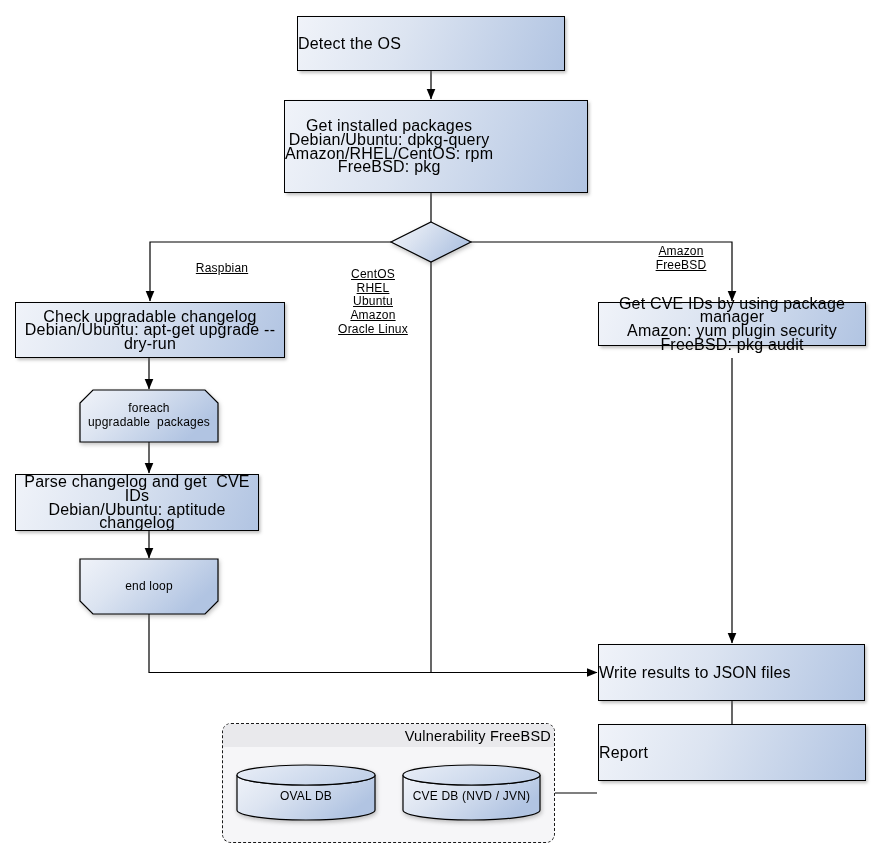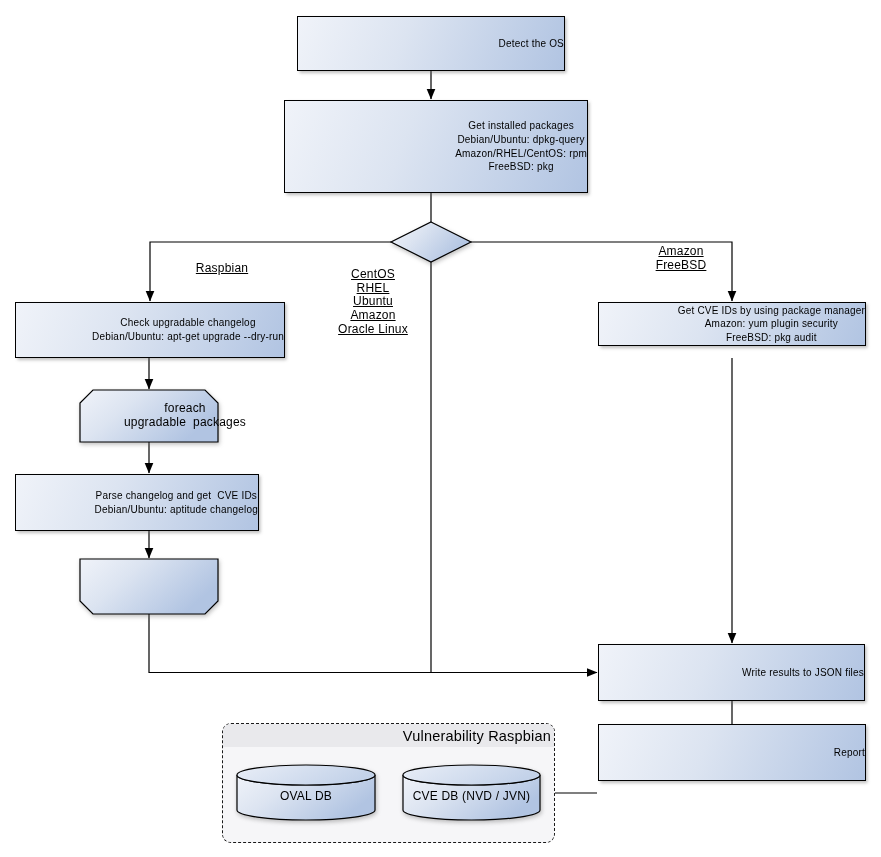--- a/index.html
+++ b/index.html
@@ -6,22 +6,22 @@
   .canvas{
     position:relative;width:881px;height:857px;background:#ffffff;
     font-family:"Liberation Sans", sans-serif;color:#000;overflow:hidden;
   }
   .layer-svg{position:absolute;left:0;top:0;z-index:1;}
   .rect-node{
     position:absolute;box-sizing:border-box;z-index:2;
     border:1px solid #000;
     background:linear-gradient(112deg,#f0f3f9 0%,#dce4f1 40%,#b1c4e2 100%);
     box-shadow:1.5px 2px 3px rgba(110,110,110,0.45);
-    display:flex;align-items:center;justify-content:flex-end;
-    text-align:center;font-size:10px;line-height:13.6px;letter-spacing:0.2px;
+    display:flex;align-items:center;justify-content:flex-start;
+    text-align:center;font-size:16px;line-height:13.6px;letter-spacing:0.2px;
     white-space:pre-wrap;
   }
   .shape-text{
     position:absolute;z-index:2;display:flex;align-items:center;justify-content:center;
     text-align:center;font-size:12px;line-height:13.6px;letter-spacing:0.2px;white-space:pre-wrap;
   }
   .edge-label{
     position:absolute;z-index:2;text-align:center;
     font-size:12px;line-height:13.7px;letter-spacing:0.2px;white-space:pre-wrap;text-decoration:underline;
   }
@@ -39,21 +39,21 @@
   }
   .shadowed{filter:drop-shadow(1.5px 2px 2px rgba(110,110,110,0.45));}
 </style>
 </head>
 <body>
 
 <div class="canvas">
 
   <div class="db-container">
     <div class="db-header">
-      <span>Vulnerability Raspbian</span>
+      <span>Vulnerability FreeBSD</span>
     </div>
   </div>
 
   <svg class="layer-svg" width="881" height="857" viewBox="0 0 881 857">
     <defs>
       <linearGradient id="nodeGrad" x1="0" y1="0" x2="1" y2="0.45">
         <stop offset="0" stop-color="#f0f3f9"></stop>
         <stop offset="0.4" stop-color="#dce4f1"></stop>
         <stop offset="1" stop-color="#b1c4e2"></stop>
       </linearGradient>
@@ -124,23 +124,24 @@
   </div>
 
   <div class="rect-node" style="left:598px;top:644px;width:267px;height:57px;">
     <span>Write results to JSON files</span>
   </div>
 
   <div class="rect-node" style="left:598px;top:724px;width:268px;height:57px;">
     <span>Report</span>
   </div>
 
-  <div class="shape-text" style="left:80px;top:390px;width:138px;height:52px;padding-left:36px;">foreach
+  <div class="shape-text" style="left:80px;top:390px;width:138px;height:52px;">foreach
 upgradable  packages</div>
 
+  <div class="shape-text" style="left:80px;top:559px;width:138px;height:55px;">end loop</div>
 
   <div class="shape-text" style="left:237px;top:777px;width:138px;height:40px;">OVAL DB</div>
 
   <div class="shape-text" style="left:403px;top:777px;width:137px;height:40px;">CVE DB (NVD / JVN)</div>
 
   <div class="edge-label" style="left:182px;top:262px;width:80px;">Raspbian</div>
 
   <div class="edge-label" style="left:328px;top:268px;width:90px;">CentOS
 RHEL
 Ubuntu

